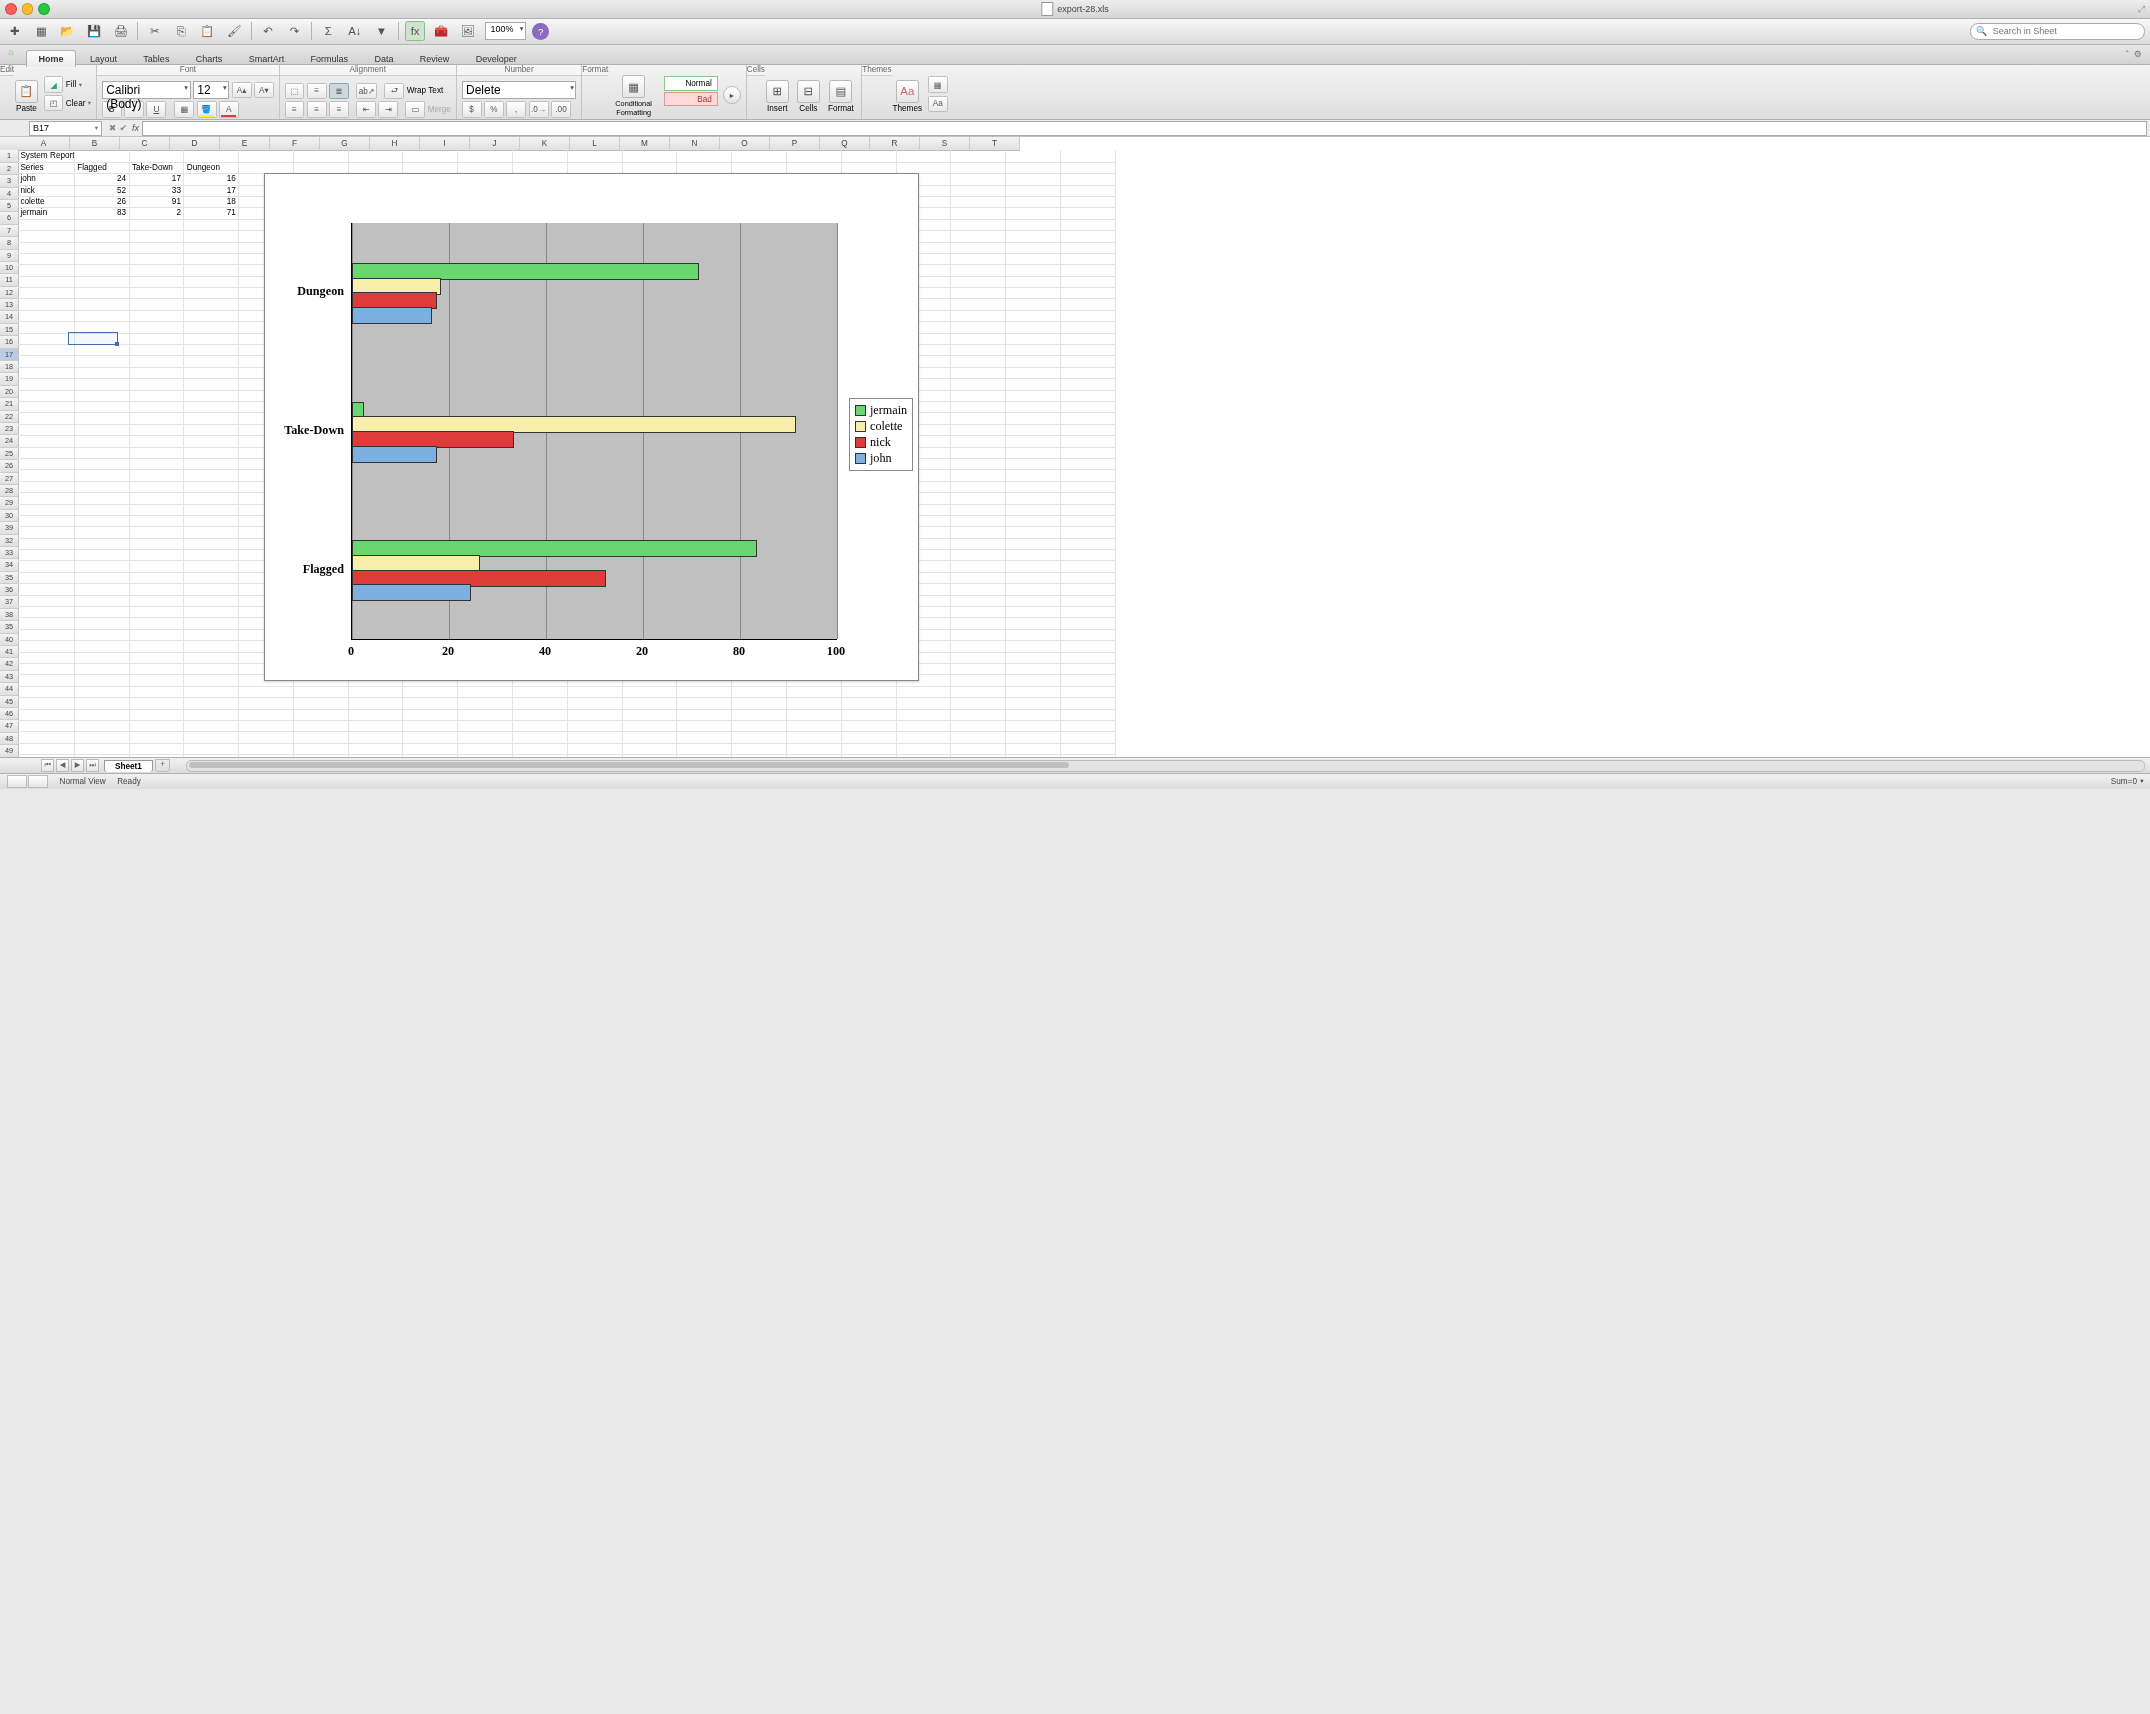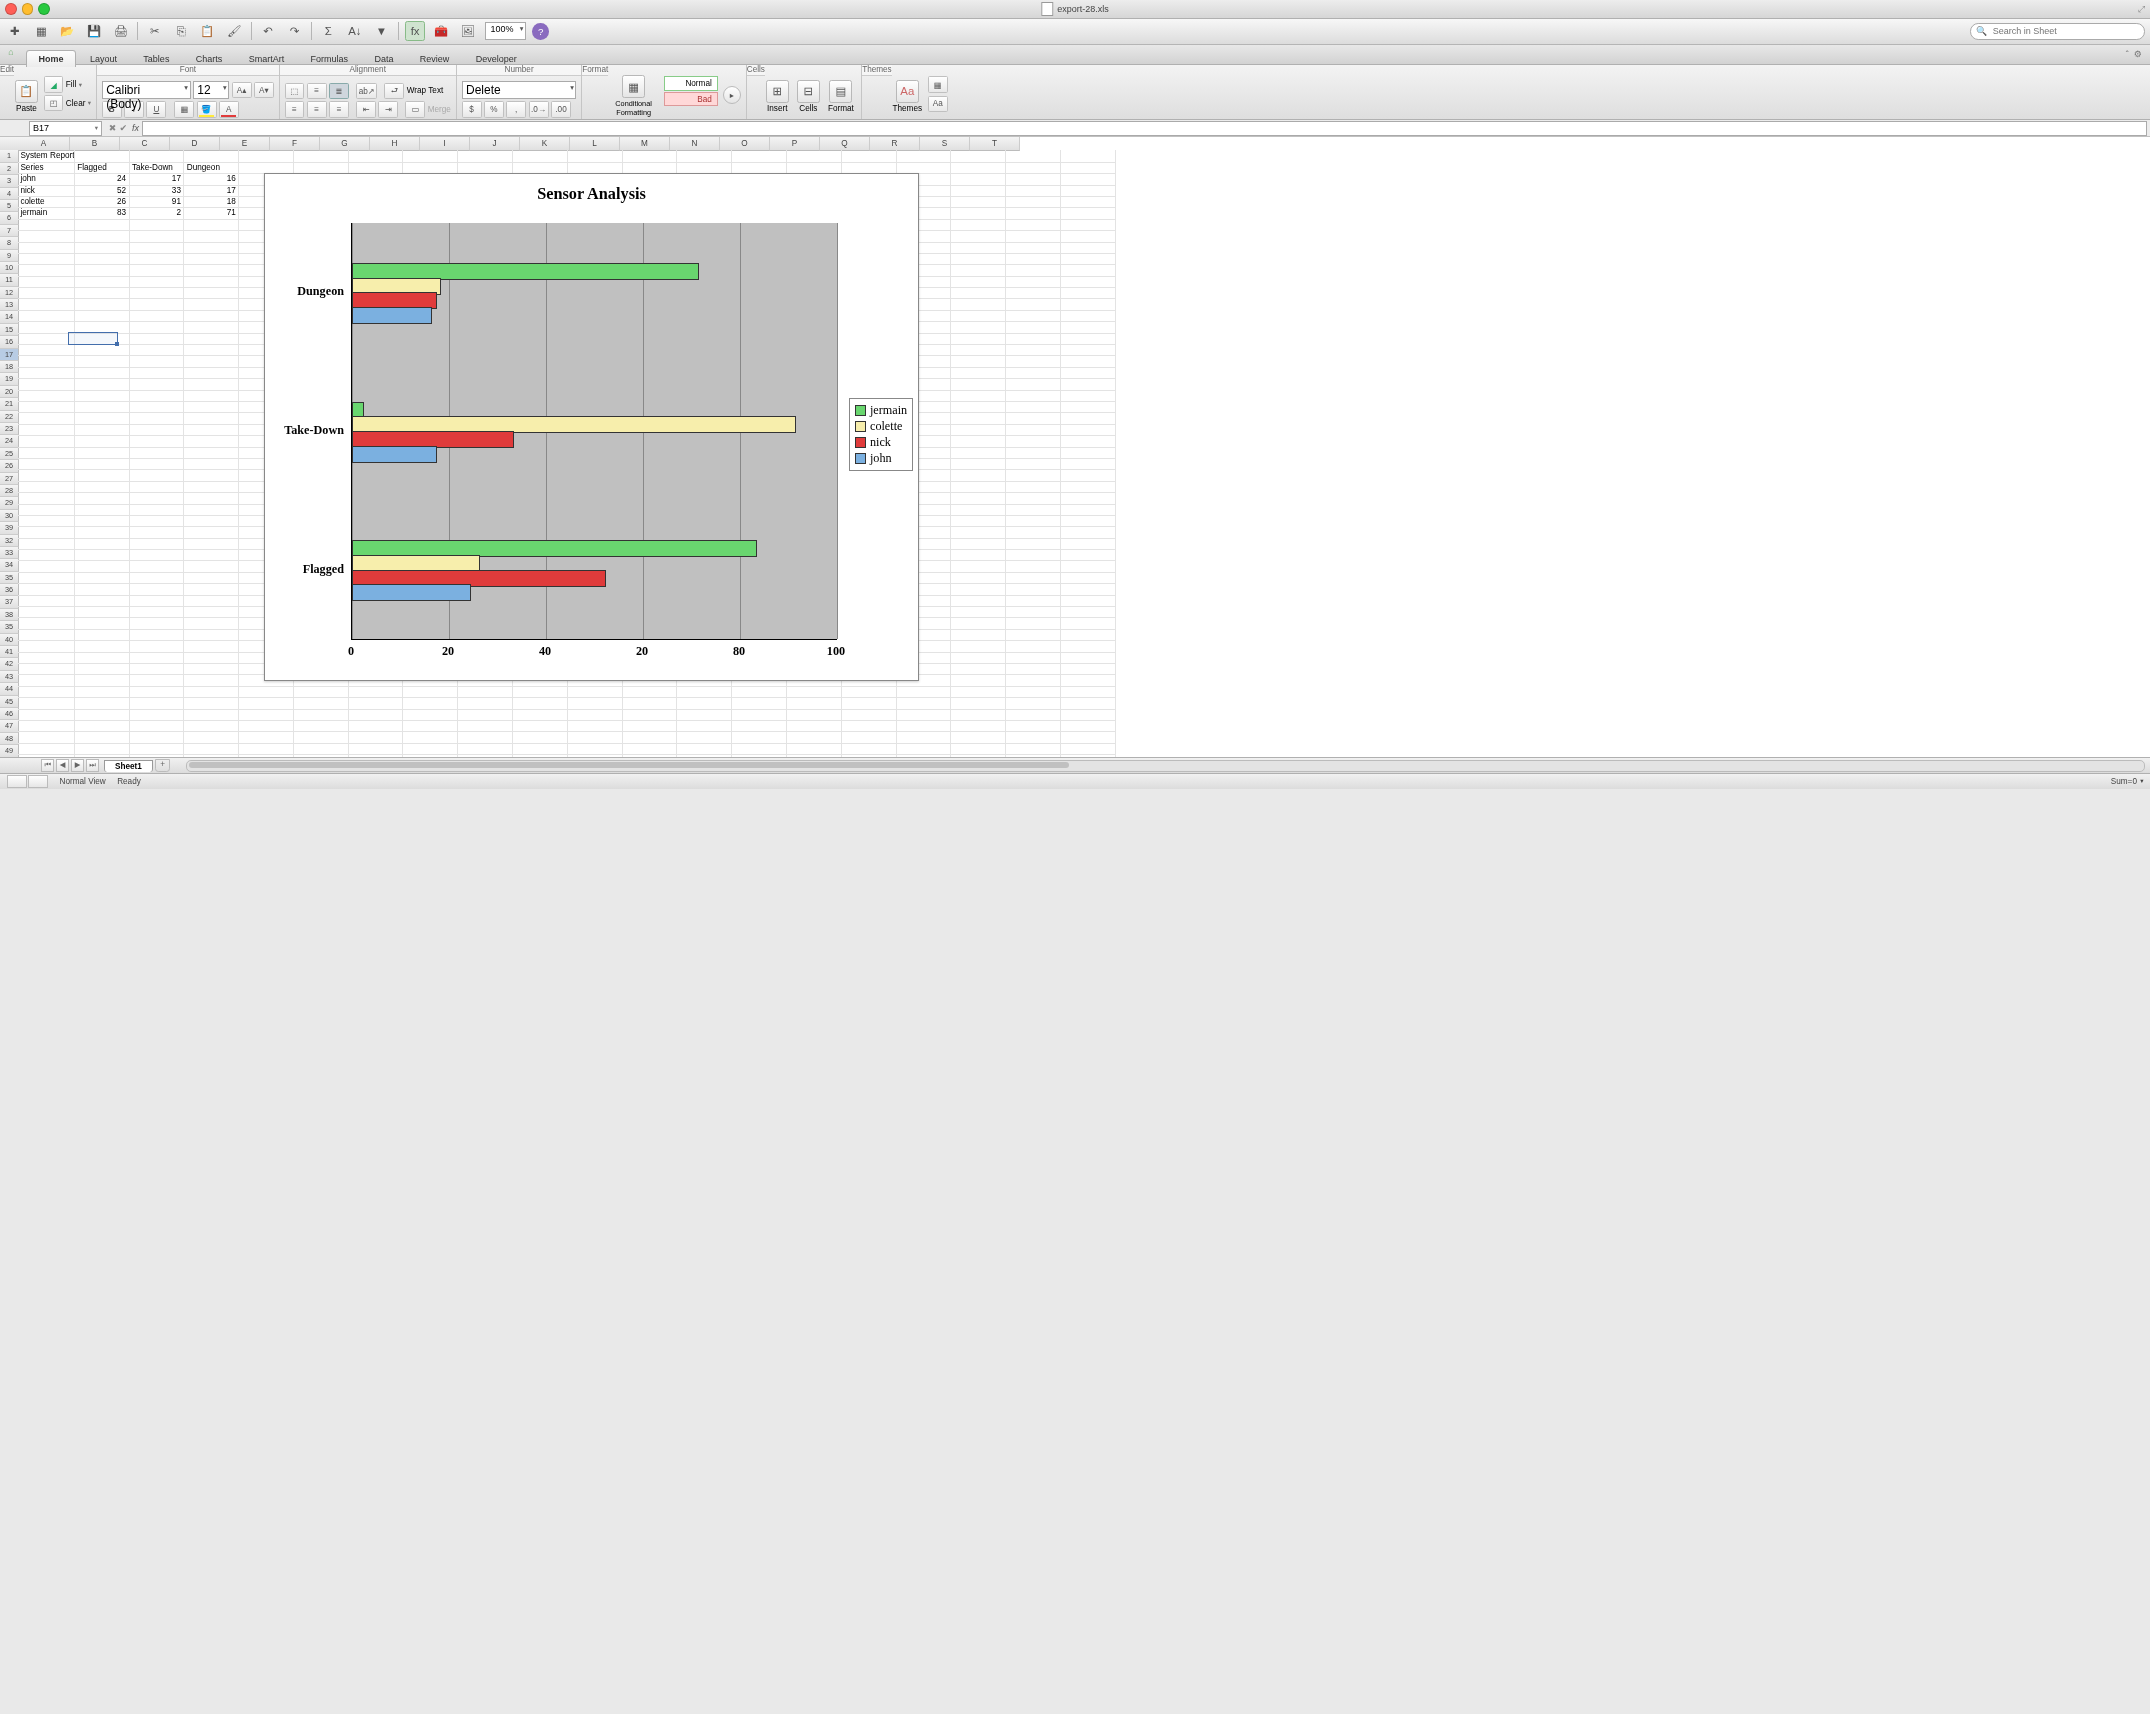--- a/index.html
+++ b/index.html
@@ -1546,21 +1546,20 @@
         <div class="cell" style="width: 49px;"></div>
         <div class="cell" style="width: 49px;"></div>
         <div class="cell" style="width: 49px;"></div>
         <div class="cell" style="width: 49px;"></div>
         <div class="cell" style="width: 49px;"></div>
       </div>
     </div>
   <div class="selcell" id="selcell" style="left: 68px; top: 195px; width: 48px; height: 10.6px;"></div>
 
   <div class="chart-obj" id="chartobj" style="left: 264px; top: 36px; width: 653px; height: 506px;">
-    <div class="chart-title">Sensor Analysis</div>
     <div class="plot" id="plot" style="left: 86px; top: 49px; width: 485px; height: 416px; border-left: 1.2px solid rgb(0, 0, 0); border-bottom: 1.2px solid rgb(0, 0, 0);">
         <div class="gridline" style="left: 0px;"></div>
         <div class="gridline" style="left: 97px;"></div>
         <div class="gridline" style="left: 194px;"></div>
         <div class="gridline" style="left: 291px;"></div>
         <div class="gridline" style="left: 388px;"></div>
         <div class="gridline" style="left: 485px;"></div>
         <div class="bar" title="jermain: 71" style="left: 0px; width: 345px; top: 40px; background: rgb(105, 214, 111);"></div>
         <div class="bar" title="colette: 18" style="left: 0px; width: 87px; top: 55px; background: rgb(247, 238, 172);"></div>
         <div class="bar" title="nick: 17" style="left: 0px; width: 83px; top: 69px; background: rgb(224, 59, 59);"></div>

